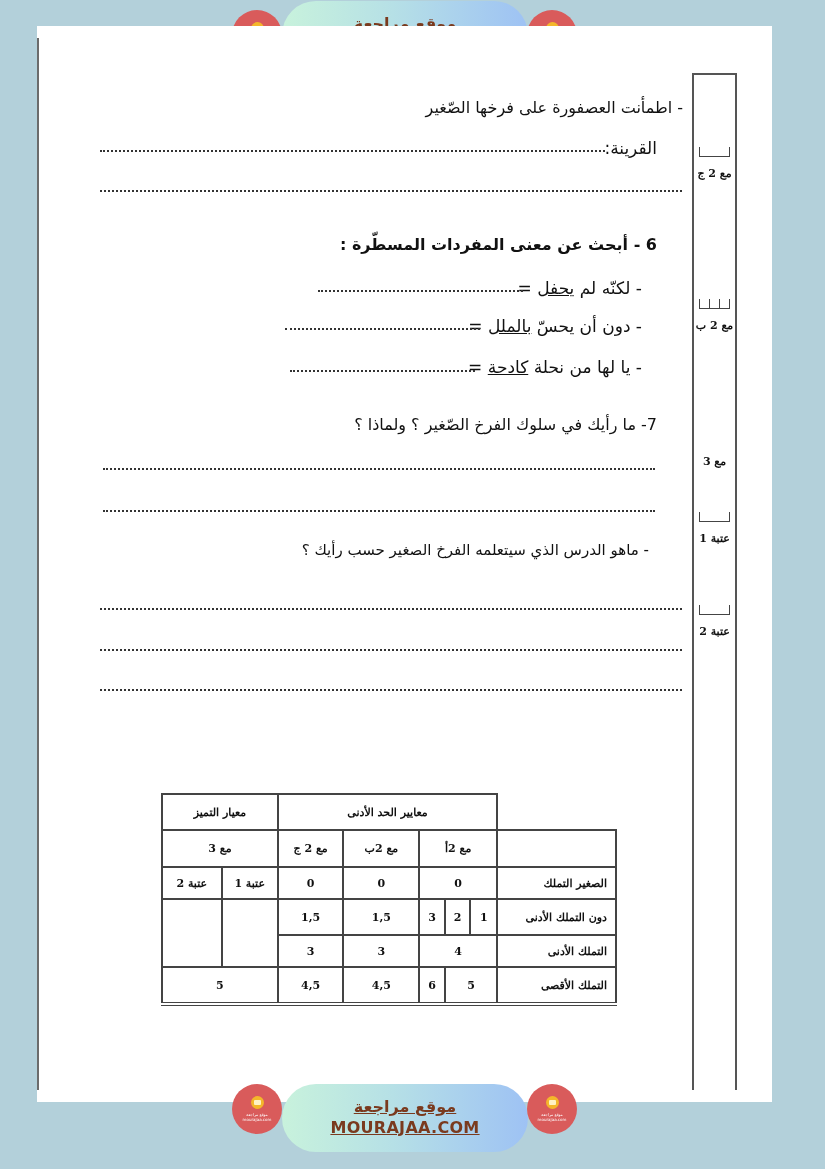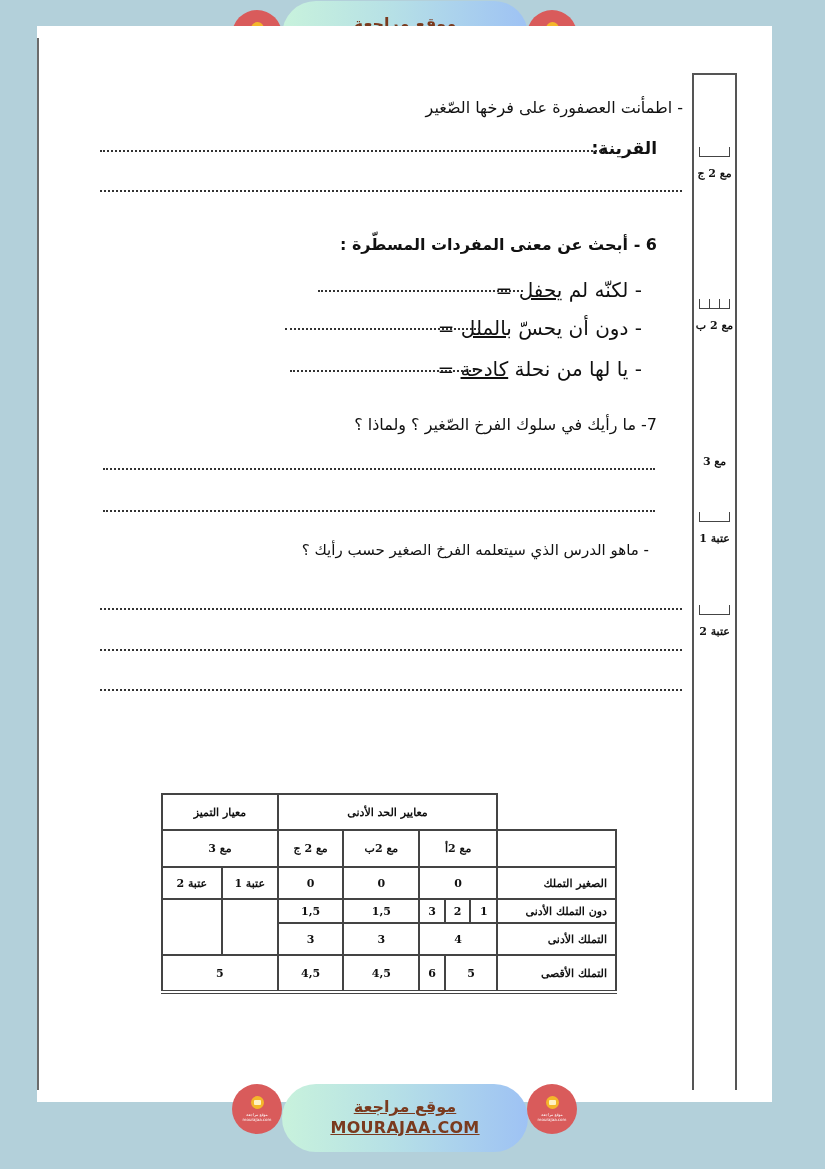--- a/index.html
+++ b/index.html
@@ -63,30 +63,30 @@
     }
     .logo-mark::after {
       content: ""; width: 7px; height: 5px; background: #fff2c4; border-radius: 1px;
     }
     .logo-text {
       font-size: 4px; color: #fff; line-height: 5px; text-align: center;
     }
     .line {
       position: absolute;
       font-family: "DejaVu Sans", sans-serif;
-      font-size: 20px;
+      font-size: 17px;
       white-space: nowrap;
       direction: rtl;
     }
     .dots {
       position: absolute;
       height: 2px;
       border-bottom: 2px dotted #333;
     }
-    .bold { font-weight: bold; }
+    .bold { font-weight: normal; }
     .u { text-decoration: underline; }
 
     
     .margin-col {
       position: absolute;
       left: 692px; top: 73px; width: 45px; height: 1017px;
       border-left: 2px solid #555;
       border-right: 2px solid #555;
       border-top: 2px solid #555;
     }
@@ -117,21 +117,21 @@
     }
     table.grade td {
       border: 2px solid #444;
       text-align: center;
       height: 36px;
       padding: 4px 4px;
     }
     table.grade tr.r1 td { height: 36px; }
     table.grade tr.r2 td { height: 37px; }
     table.grade tr.r3 td { height: 32px; }
-    table.grade tr.r4 td { height: 24px; }
+    table.grade tr.r4 td { height: 36px; }
     table.grade tr.r5 td { height: 32px; }
     table.grade tr.r6 td { height: 37px; border-bottom: 4px double #444; }
     table.grade td.blank-corner { border-top: none; border-right: none; }
     table.grade td.rowhead { text-align: right; padding-right: 8px; width: 116px; }
   </style>
 </head>
 <body>
 
 <div class="banner top">
   <div class="logo left">

